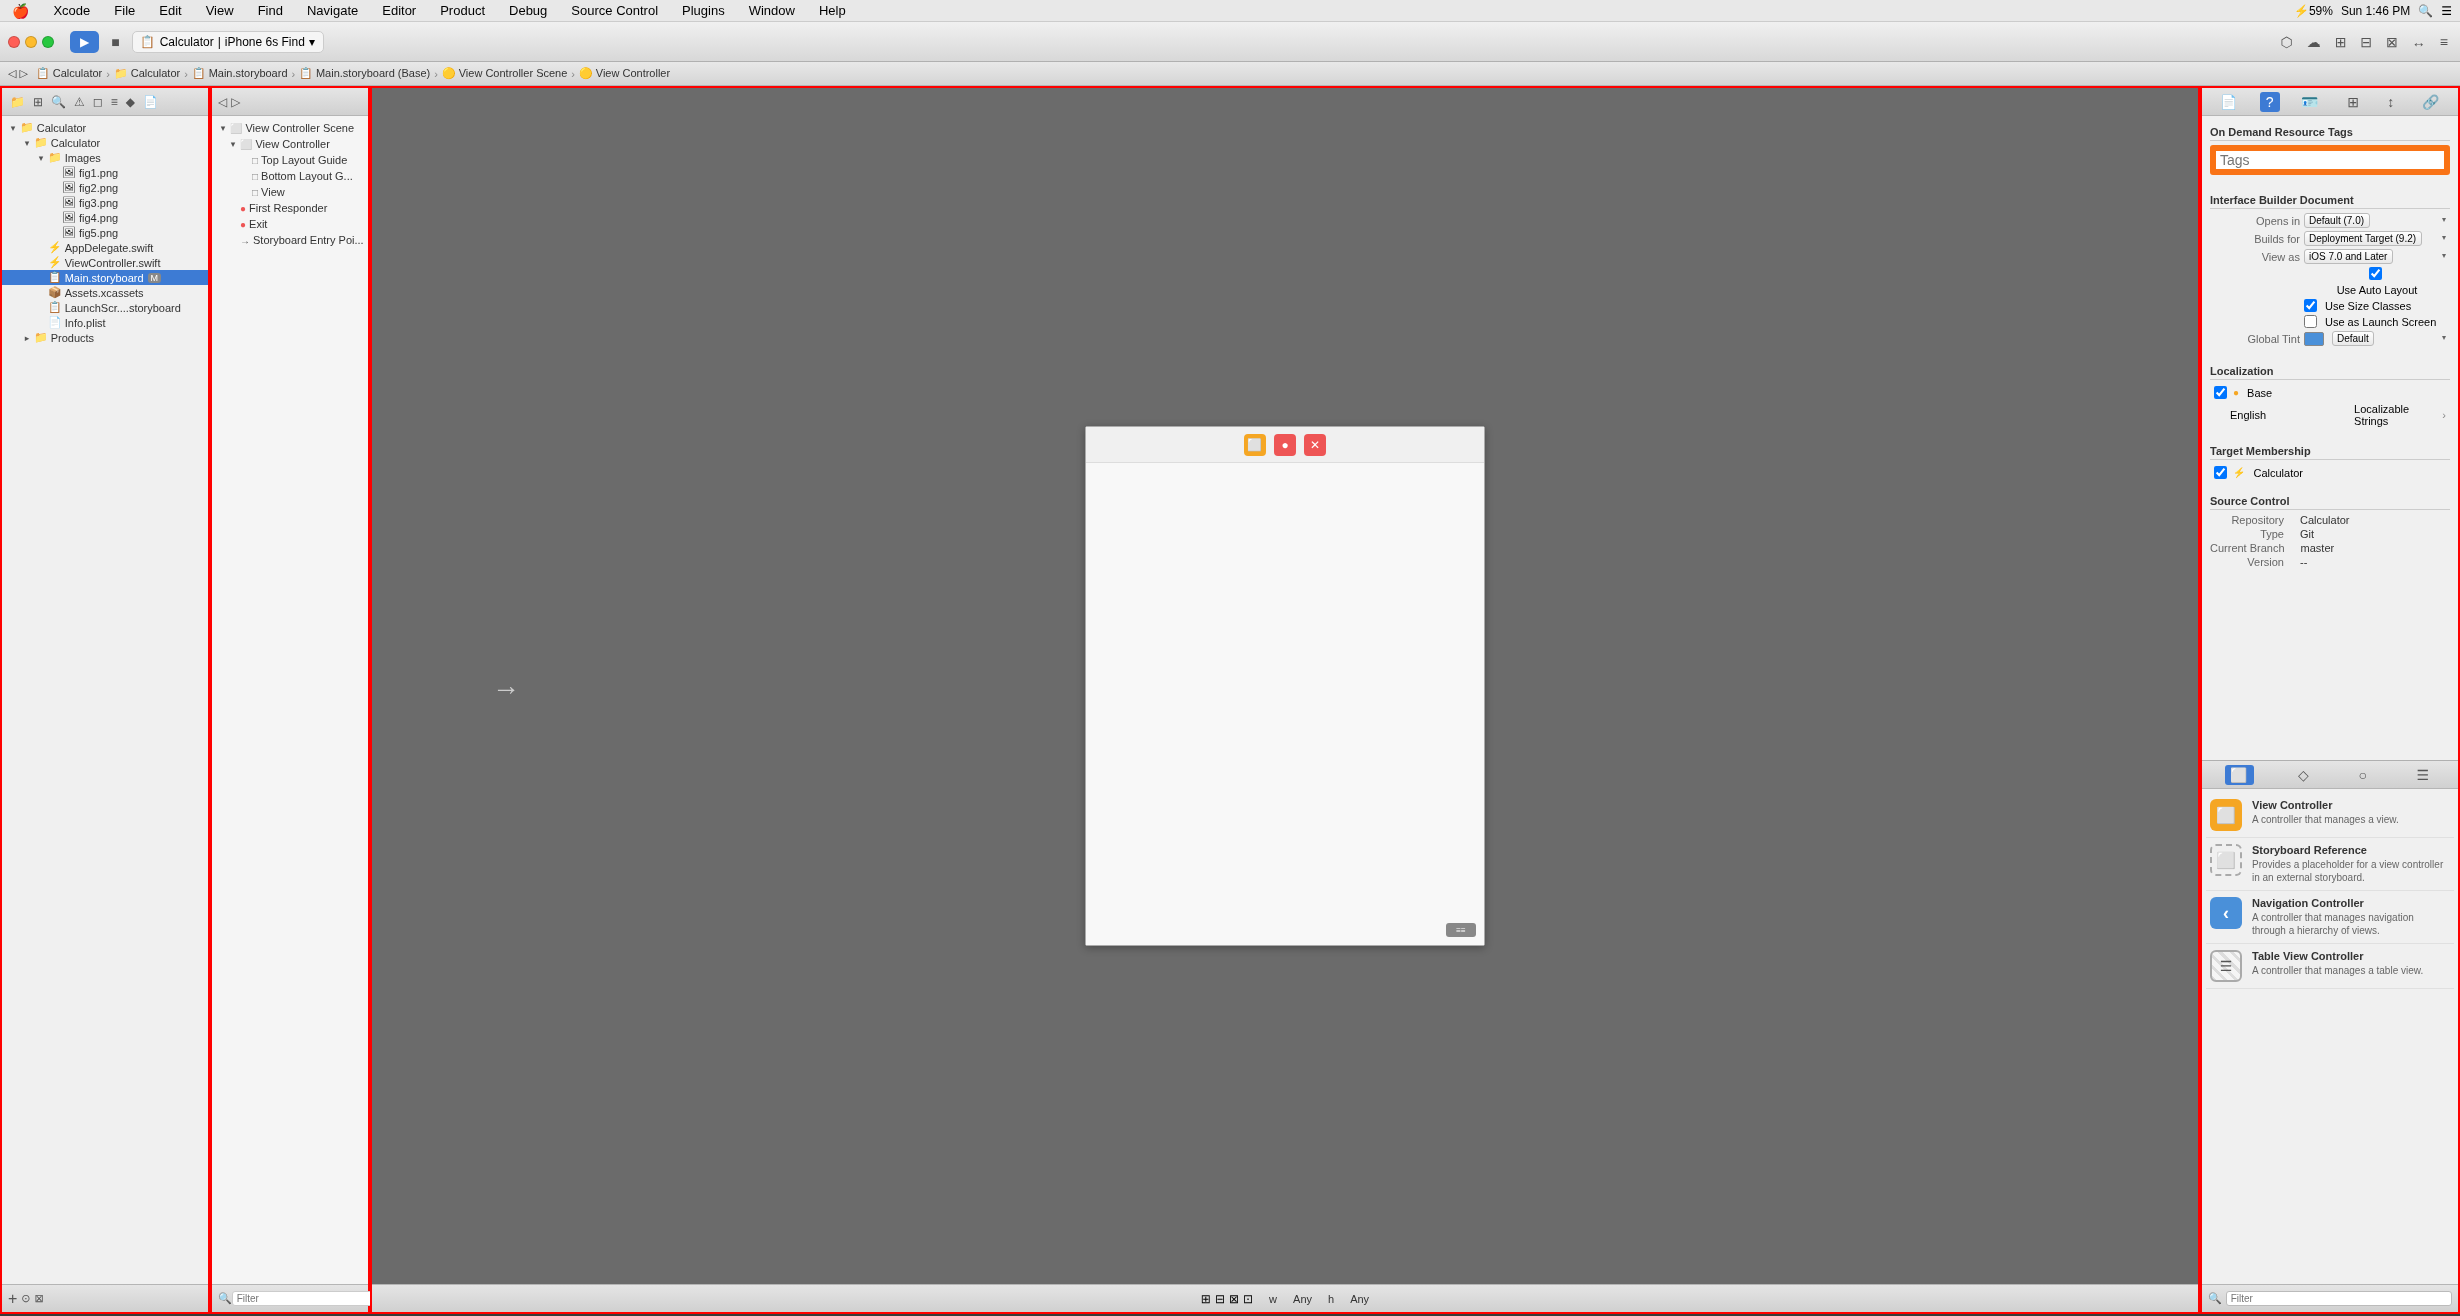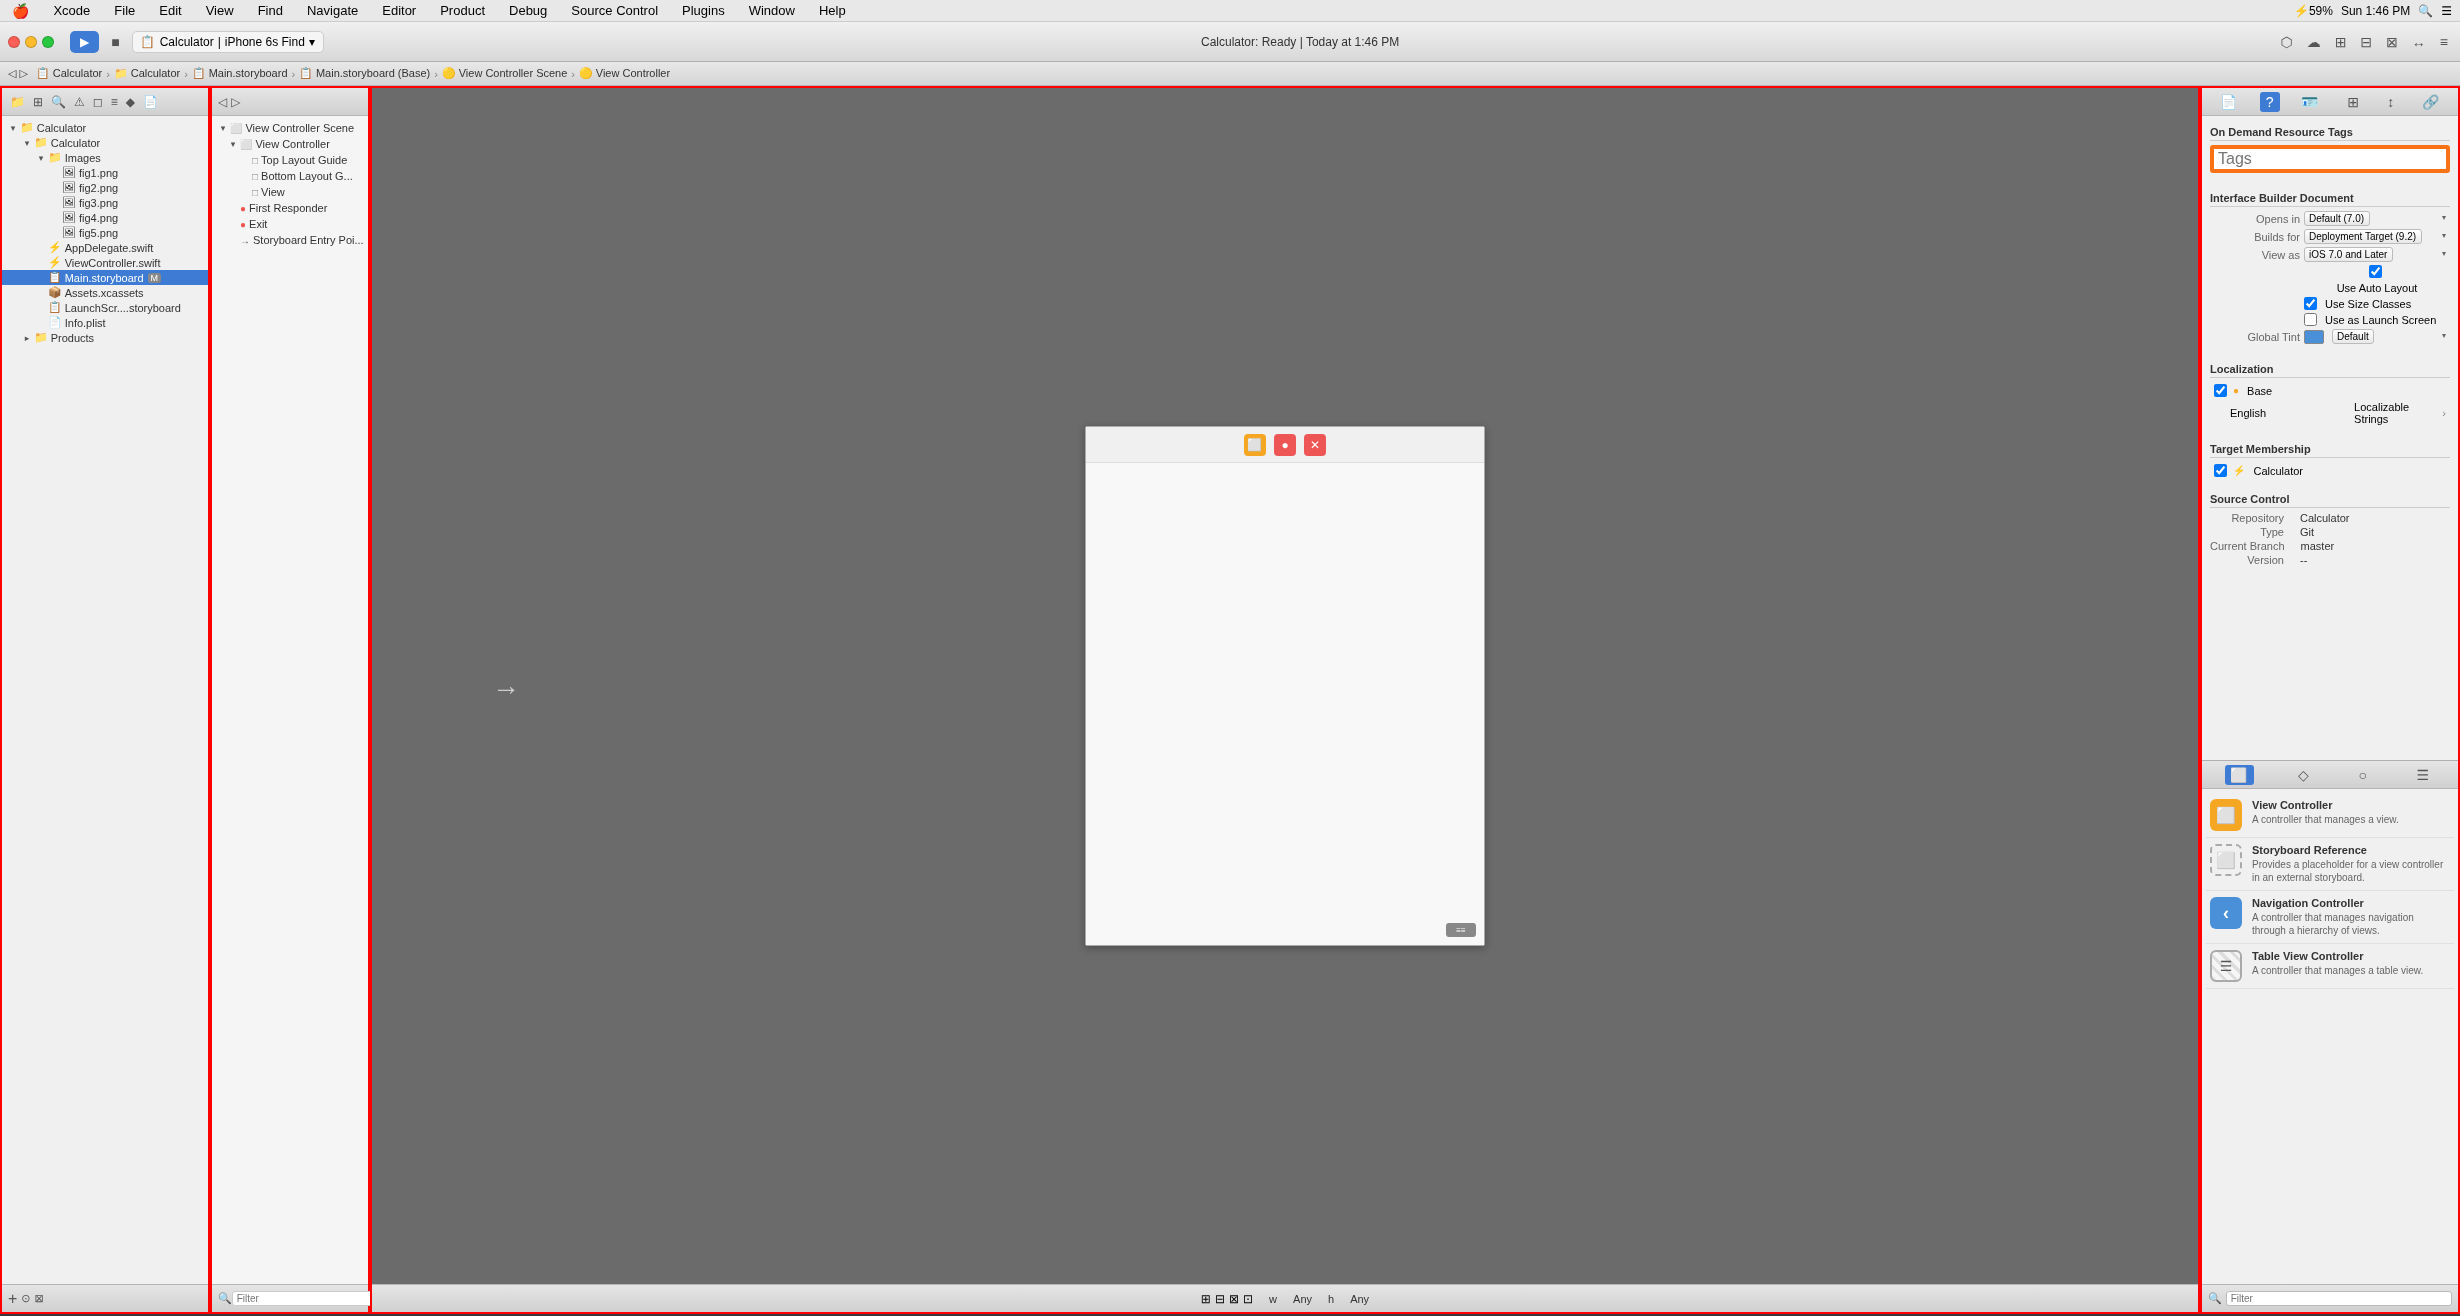--- a/index.html
+++ b/index.html
@@ -160,21 +160,21 @@
     .attr-row { display: flex; align-items: center; margin-bottom: 3px; gap: 4px; font-size: 11px; }
     .attr-label { color: #666; min-width: 90px; text-align: right; }
     .attr-select {
       flex: 1; font-size: 10px; border: 1px solid #bbb; border-radius: 3px;
       background: linear-gradient(to bottom, #fff, #e8e8e8); padding: 1px 4px;
       appearance: none; cursor: pointer;
     }
     .attr-select-wrap { flex: 1; position: relative; }
     .attr-select-wrap::after { content: '▾'; position: absolute; right: 4px; top: 2px; font-size: 8px; color: #666; pointer-events: none; }
     .attr-checkbox { margin-right: 4px; }
-    .tags-input { flex: 1; border: 4px solid #f97316; border-radius: 3px; padding: 1px 4px; font-size: 16px; background: white; }
+    .tags-input { flex: 1; border: 6px solid #f97316; border-radius: 3px; padding: 1px 4px; font-size: 14px; background: white; }
     .color-swatch { width: 20px; height: 14px; background: #4a90d9; border: 1px solid #888; border-radius: 2px; margin-right: 4px; display: inline-block; }
 
     
     .localization-row { display: flex; align-items: center; padding: 2px 4px; gap: 4px; font-size: 11px; }
     .loc-checkbox { margin-right: 2px; }
 
     
     .sc-section { padding: 4px 8px; }
     .sc-row { display: flex; align-items: center; margin-bottom: 2px; font-size: 11px; }
     .sc-label { color: #666; min-width: 90px; text-align: right; padding-right: 16px; }
@@ -249,21 +249,20 @@
   </div>
   <button class="toolbar-run">▶</button>
   <button class="toolbar-icon-btn">■</button>
   <div class="toolbar-scheme">
     <span>📋</span>
     <span>Calculator</span>
     <span> | </span>
     <span>iPhone 6s Find</span>
     <span>▾</span>
   </div>
-  <div class="toolbar-status">Calculator: Ready   |   Today at 1:46 PM</div>
   <div class="toolbar-right-icons">
     <button class="toolbar-icon-btn">⬡</button>
     <button class="toolbar-icon-btn">☁</button>
     <button class="toolbar-icon-btn">⊞</button>
     <button class="toolbar-icon-btn">⊟</button>
     <button class="toolbar-icon-btn">⊠</button>
     <button class="toolbar-icon-btn">↔</button>
     <button class="toolbar-icon-btn">≡</button>
   </div>
 </div>

